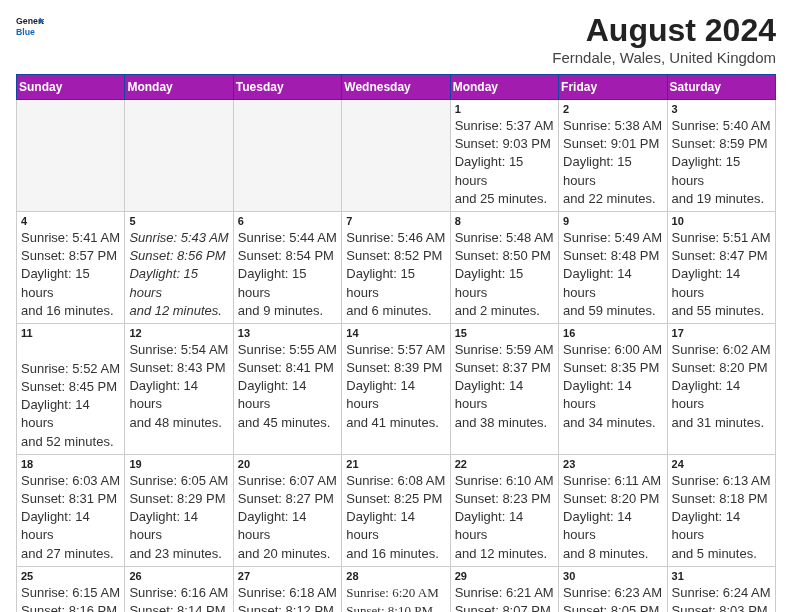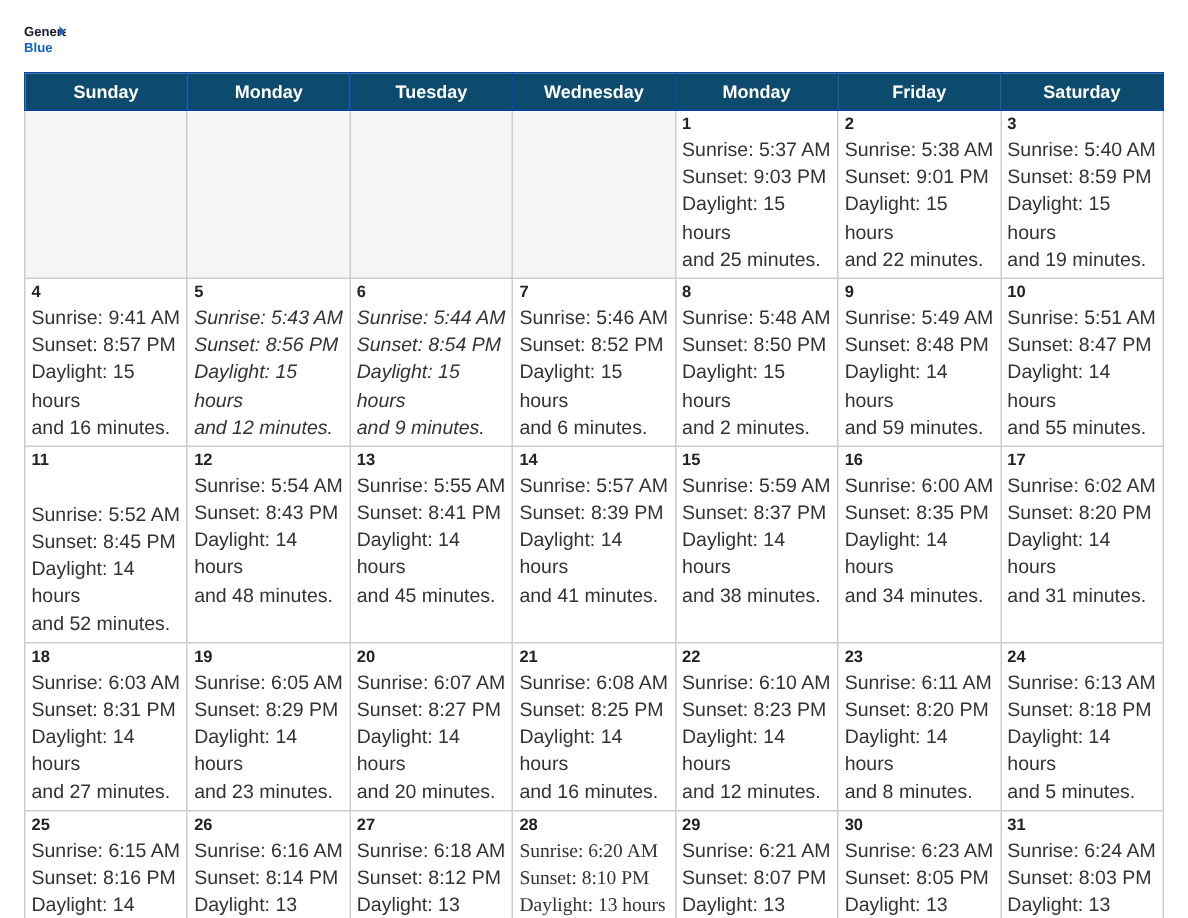--- a/index.html
+++ b/index.html
@@ -45,26 +45,26 @@
       color: #444;
       font-weight: normal;
     }
     .calendar-table {
       width: 100%;
       border-collapse: collapse;
       flex: 1;
       table-layout: fixed;
     }
     .calendar-table thead tr th {
-      background-color: #0c4a6e;
+      background-color: #a21caf;
       color: #fff;
       font-size: 12px;
       font-weight: bold;
       padding: 5px 2px;
-      text-align: center;
+      text-align: left;
       border: 1px solid #0d47a1;
     }
     .calendar-table tbody tr td {
       border: 1px solid #ccc;
       vertical-align: top;
       padding: 3px 4px;
       font-size: 9.5px;
       color: #222;
       height: 80px;
     }
@@ -87,20 +87,24 @@
 <body>
 
 <div class="page">
   <div class="header">
     <div class="logo">
       <svg class="logo-icon" viewBox="0 0 32 32">
     <text x="0" y="14" font-size="10" font-weight="bold" fill="#1a1a2e">General</text>
     <text x="0" y="26" font-size="10" font-weight="bold" fill="#1565c0">Blue</text>
     <polygon points="27,6 31,10 27,14" fill="#1565c0"></polygon>
   </svg>
+    </div>
+    <div class="title-block">
+      <div class="main-title">August 2024</div>
+      <div class="subtitle">Ferndale, Wales, United Kingdom</div>
     </div>
   </div>
 
   <table class="calendar-table">
     <thead>
       <tr>
         <th>Sunday</th>
         <th>Monday</th>
         <th>Tuesday</th>
         <th>Wednesday</th>
@@ -133,35 +137,35 @@
             <span class="day-number">3</span>
             <div class="day-info" style="white-space: pre-line;">Sunrise: 5:40 AM
 Sunset: 8:59 PM
 Daylight: 15 hours
 and 19 minutes.</div>
           </td>
         </tr>
         <tr>
           <td>
             <span class="day-number">4</span>
-            <div class="day-info" style="white-space: pre-line;">Sunrise: 9:41 AM
+            <div class="day-info" style="white-space: pre-line;">Sunrise: 5:41 AM
 Sunset: 8:57 PM
 Daylight: 15 hours
 and 16 minutes.</div>
           </td>
           <td>
             <span class="day-number">5</span>
             <div class="day-info" style="white-space: pre-line; font-style: italic;">Sunrise: 5:43 AM
 Sunset: 8:56 PM
 Daylight: 15 hours
 and 12 minutes.</div>
           </td>
           <td>
             <span class="day-number">6</span>
-            <div class="day-info" style="white-space: pre-line; font-style: italic;">Sunrise: 5:44 AM
+            <div class="day-info" style="white-space: pre-line;">Sunrise: 5:44 AM
 Sunset: 8:54 PM
 Daylight: 15 hours
 and 9 minutes.</div>
           </td>
           <td>
             <span class="day-number">7</span>
             <div class="day-info" style="white-space: pre-line;">Sunrise: 5:46 AM
 Sunset: 8:52 PM
 Daylight: 15 hours
 and 6 minutes.</div>

